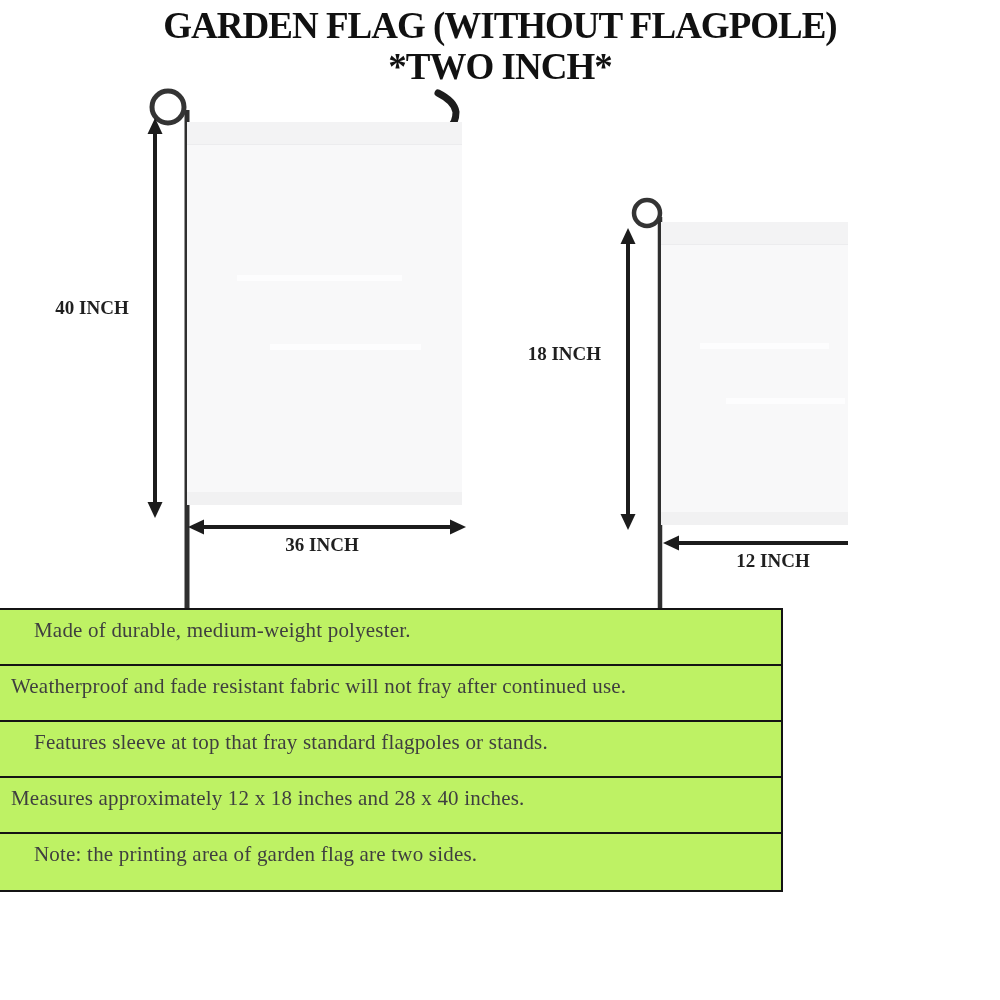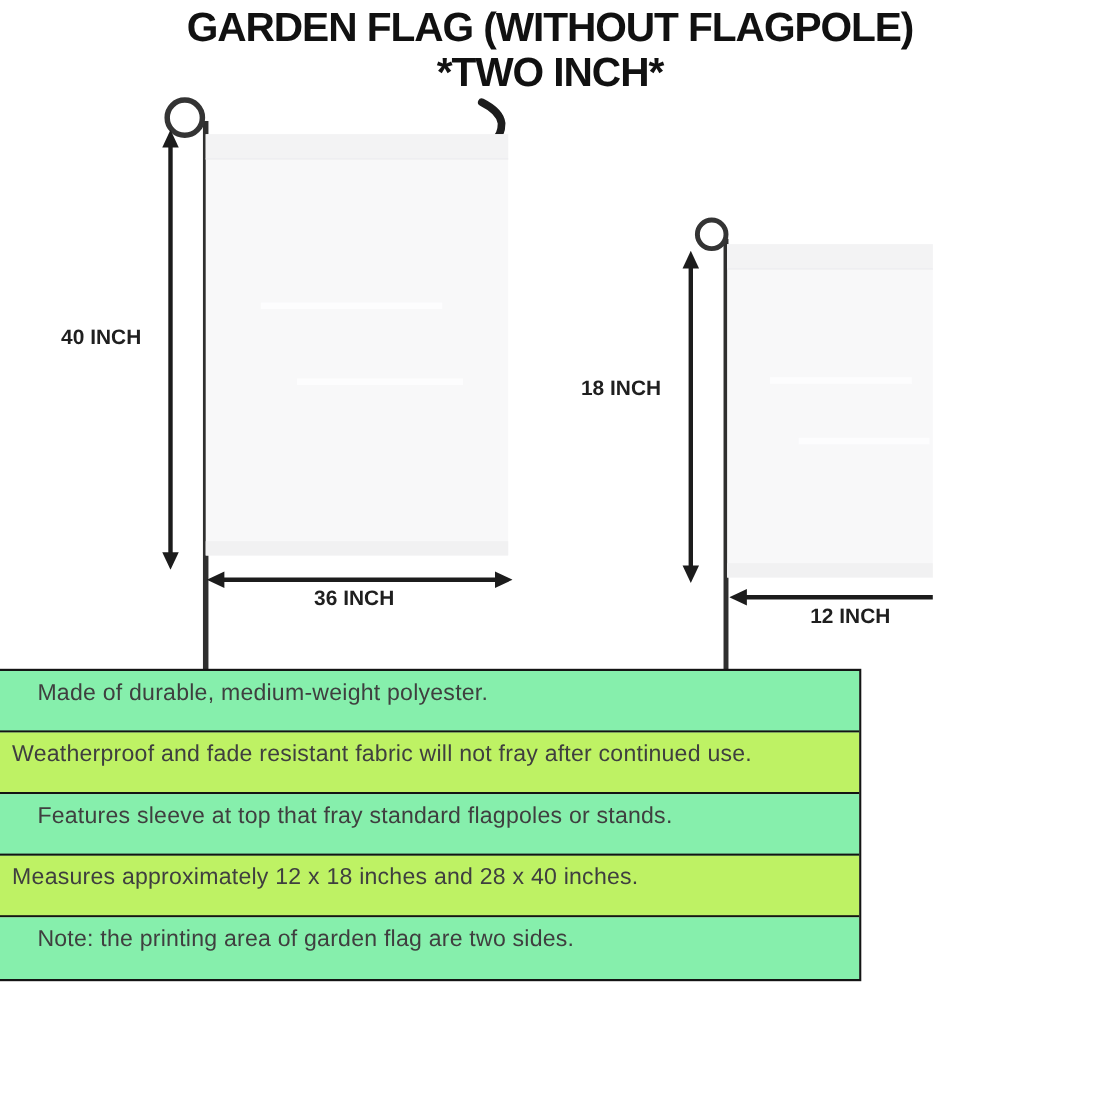--- a/index.html
+++ b/index.html
@@ -1,18 +1,18 @@
 <!DOCTYPE html>
 <html><head>
 <meta charset="utf-8">
 <style>
   html,body{margin:0;padding:0;background:#fff;}
   .canvas{
     position:relative;width:848px;height:1000px;background:#ffffff;
-    font-family:Liberation Sans, sans-serif;overflow:hidden;
+    font-family:Liberation Serif, serif;overflow:hidden;
   }
   
   .title-line{
     position:absolute;left:0;width:1000px;text-align:center;
     font-weight:800;color:#111;letter-spacing:-1px;
   }
   .title-line1{top:4px;font-size:37px;}
   .title-line2{top:45px;font-size:37px;}
 
   
@@ -50,21 +50,21 @@
   .feature-table{
     position:absolute;left:-3px;top:608px;width:782px;
     border:2px solid #141414;box-sizing:content-box;
   }
   .feature-row{
     height:56px;box-sizing:border-box;
     padding:8px 12px 0 12px;
     font-size:21px;color:#3f3f3f;letter-spacing:.2px;
   }
   .feature-row:not(:last-child){border-bottom:2px solid #141414;}
-  .feature-row.gray{background:#86efac;padding-left:35px;}
+  .feature-row.gray{background:#bef264;padding-left:35px;}
   .feature-row.white{background:#bef264;}
 </style>
 </head>
 <body>
 
 <div class="canvas">
 
   <div class="title-line title-line1">GARDEN FLAG (WITHOUT FLAGPOLE)</div>
   <div class="title-line title-line2">*TWO INCH*</div>
 

